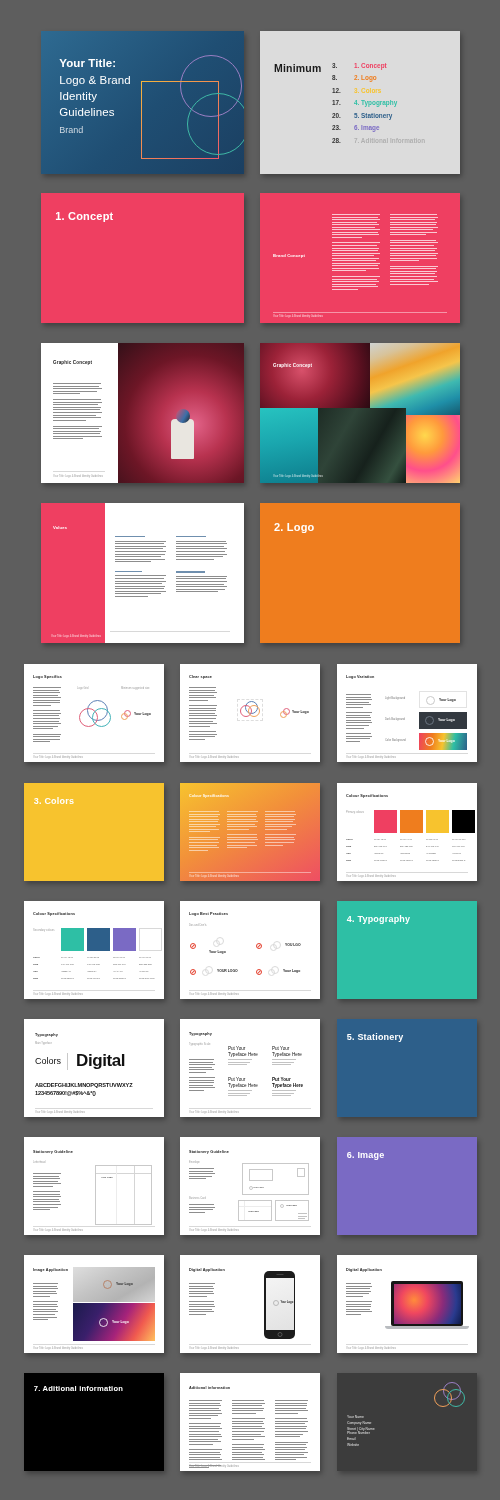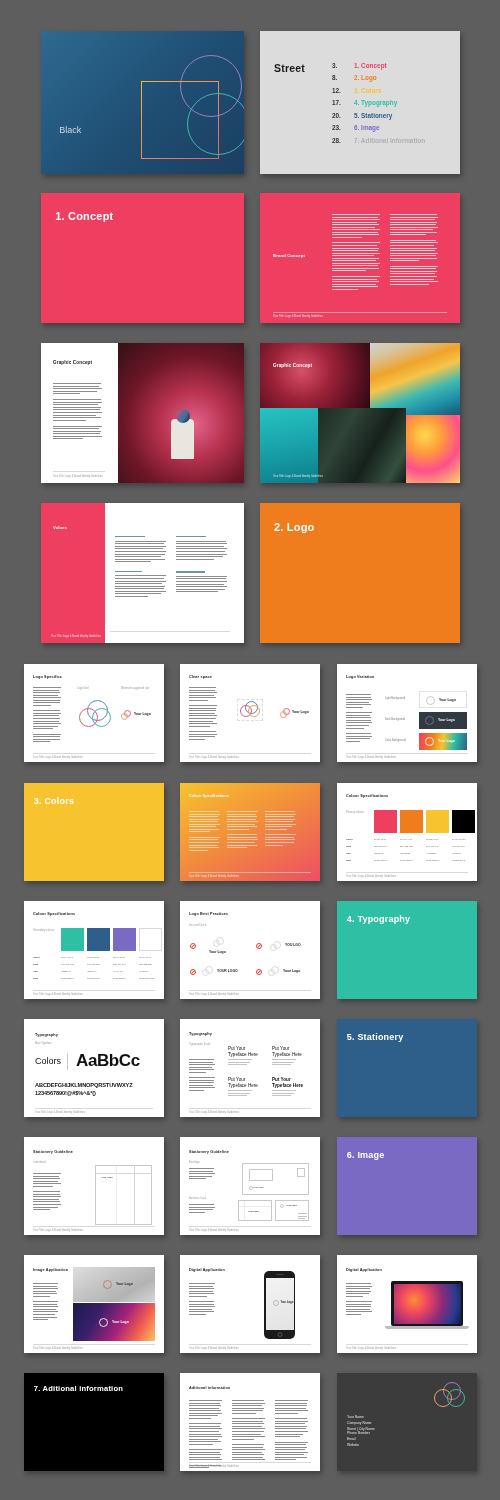--- a/index.html
+++ b/index.html
@@ -101,25 +101,31 @@
 </style>
 </head>
 <body>
 
 <div class="board">
 
   <div class="slide cover" style="left:41px;top:31px;width:203px;height:143px;">
     <div class="ring" style="left:139px;top:24px;width:62px;height:62px;border-color:#9b7fc4;"></div>
     <div class="ring" style="left:100px;top:50px;width:78px;height:78px;border-image:linear-gradient(140deg,#f6b63c,#ef5a6a) 1;border-color:#f3a64a;"></div>
     <div class="ring" style="left:146px;top:62px;width:62px;height:62px;border-color:#3fb9a6;"></div>
-    <div class="cover-year">Black</div>
+    <div class="cover-title">
+      <b>Your Title:</b>
+      <span>Logo &amp; Brand</span><br>
+      <span>Identity</span><br>
+      <span>Guidelines</span>
+    </div>
+    <div class="cover-year">Brand</div>
   </div>
 
   <div class="slide summary" style="left:260px;top:31px;width:200px;height:143px;">
-    <div class="summary-title">Street</div>
+    <div class="summary-title">Minimum</div>
     <div class="summary-list">
       <div class="summary-row">
         <span class="summary-num">3.</span>
         <span style="color:#ef3f61">1. Concept</span>
       </div>
       <div class="summary-row">
         <span class="summary-num">8.</span>
         <span style="color:#ef7d1e">2. Logo</span>
       </div>
       <div class="summary-row">
@@ -616,21 +622,21 @@
 
   <div class="slide" style="left:337px;top:901px;width:140px;height:98px;background:#2ebfa5;">
     <div class="sec-title sm">4. Typography</div>
   </div>
 
   <div class="slide" style="left:24px;top:1019px;width:140px;height:98px;">
     <div class="plabel" style="left:11px;top:14px;font-size:3.8px;color:#1a1a1a;">Typography</div>
     <div class="foot-txt" style="left:11px;top:23px;font-size:2.6px;">Main Typeface</div>
     <div class="font-name" style="left:11px;top:37px;">Colors</div>
     <div style="position:absolute;left:43px;top:34px;width:.7px;height:17px;background:#c9c9c9;"></div>
-    <div class="font-sample" style="left:52px;top:32px;">AaBbCc</div>
+    <div class="font-sample" style="left:52px;top:32px;">Digital</div>
     <div class="glyphs" style="left:11px;top:62px;">ABCDEFGHIJKLMNOPQRSTUVWXYZ</div>
     <div class="glyphs" style="left:11px;top:70px;">1234567890!@#$%^&amp;*()</div>
     <div class="footer-rule" style="left:11px;bottom:8px;width:118px;"></div>
     <div class="foot-txt" style="left:11px;bottom:3.5px;">Your Title: Logo &amp; Brand Identity Guidelines</div>
   </div>
 
   <div class="slide" style="left:180px;top:1019px;width:140px;height:98px;">
     <div class="plabel" style="left:9px;top:13px;font-size:3.8px;color:#1a1a1a;">Typography</div>
     <div class="foot-txt" style="left:9px;top:24px;font-size:2.6px;">Typographic Scale</div>
     <div class="col-lines" style="left:9px;top:40px;width:26px;">

